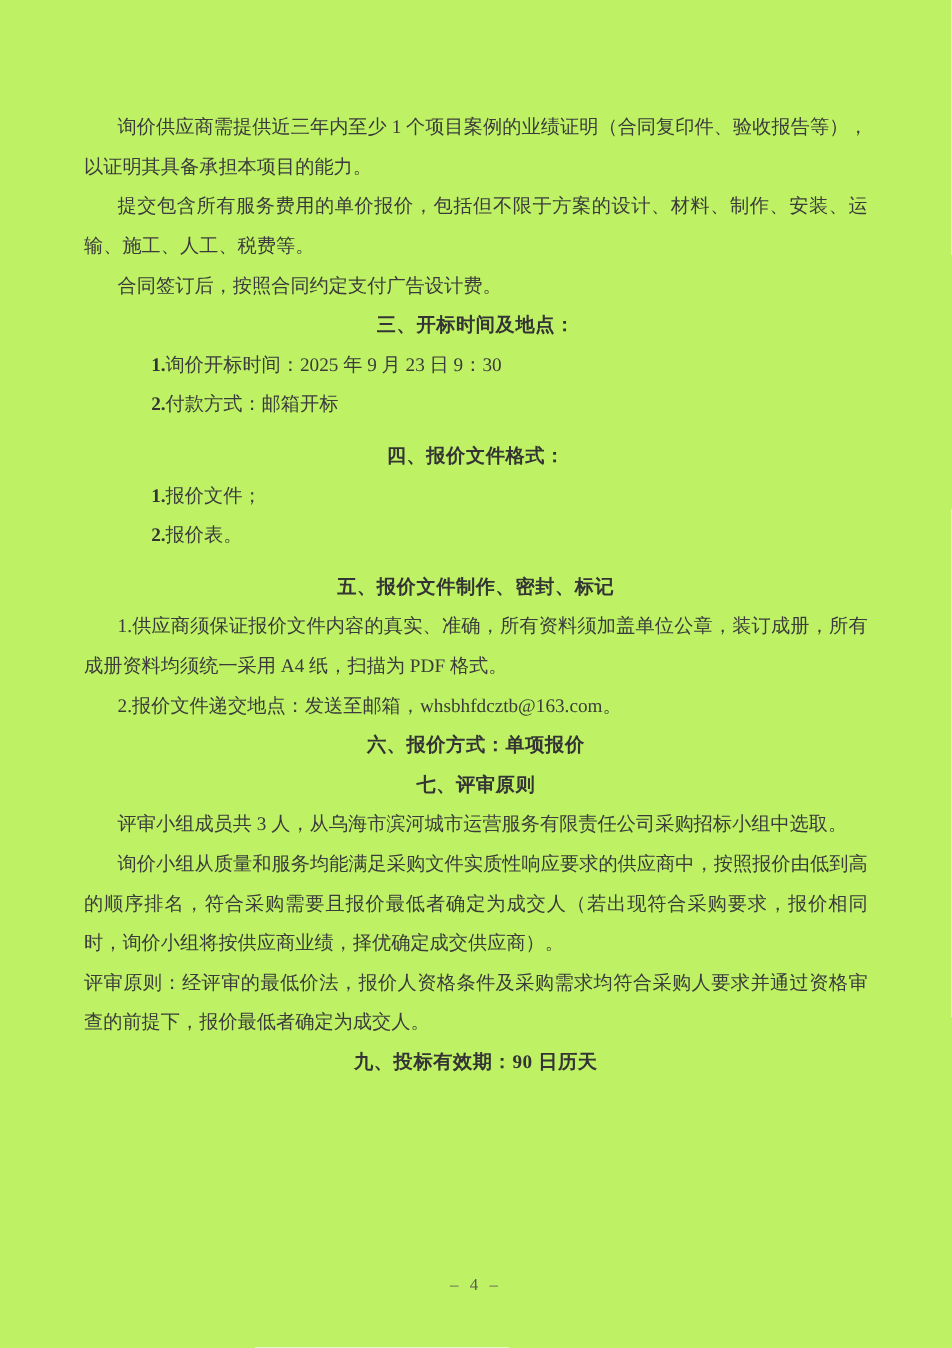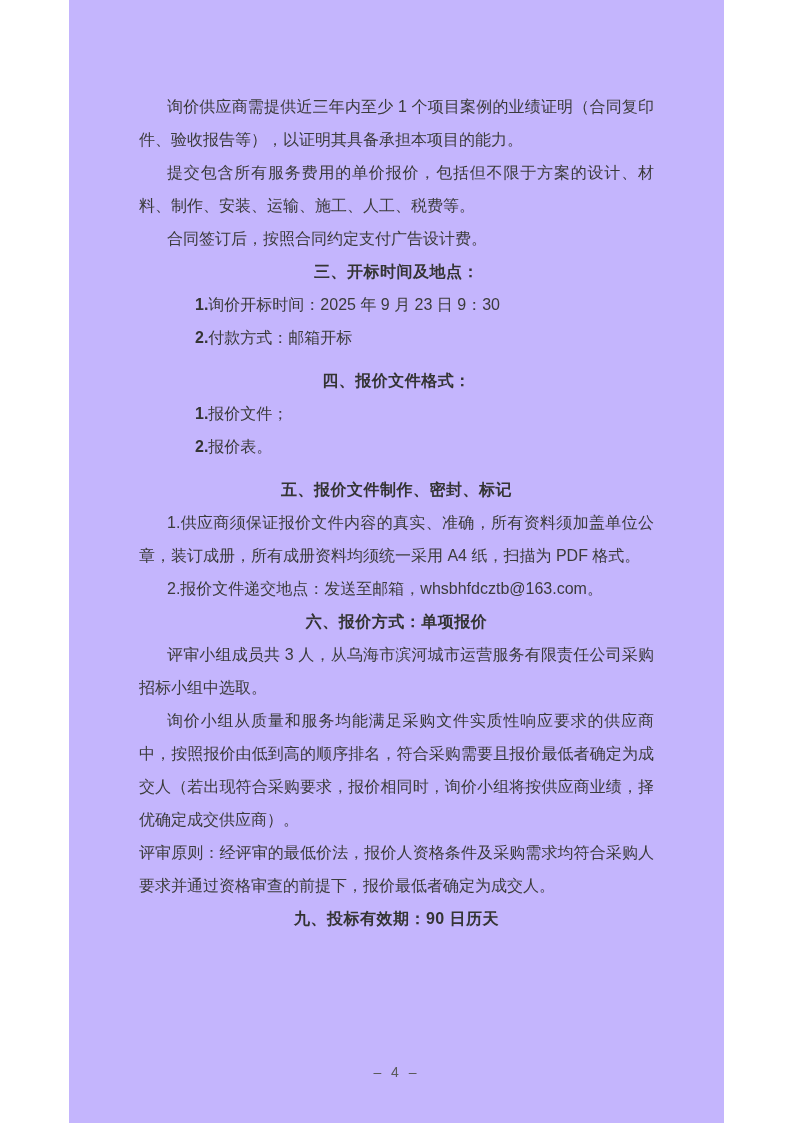--- a/index.html
+++ b/index.html
@@ -2,27 +2,27 @@
 <html><head>
 <meta charset="utf-8">
 <style>
   html, body {
     margin: 0;
     padding: 0;
     background: #ffffff;
   }
   .page {
     position: relative;
-    width: 655px;
+    width: 793px;
     height: 1123px;
     margin: 0 auto;
-    background: #c4b5fd;
+    background: #bef264;
     box-sizing: border-box;
     padding: 90px 70px 0 70px;
-    font-family: Liberation Sans, sans-serif;
+    font-family: Liberation Serif, serif;
     font-size: 16px;
     line-height: 33px;
     color: #3b3b3b;
     overflow: hidden;
   }
   .page p {
     margin: 0;
     padding: 0;
   }
   .body {
@@ -86,20 +86,21 @@
   <p class="body numbered"><b class="num">2.</b><span>报价表。</span></p>
 
   <p class="heading sp-before">五、报价文件制作、密封、标记</p>
 
   <p class="body">1.供应商须保证报价文件内容的真实、准确，所有资料须加盖单位公章，装订成册，所有成册资料均须统一采用 A4 纸，扫描为 PDF 格式。</p>
 
   <p class="body">2.报价文件递交地点：发送至邮箱，whsbhfdcztb@163.com。</p>
 
   <p class="heading">六、报价方式：单项报价</p>
 
+  <p class="heading">七、评审原则</p>
 
   <p class="body">评审小组成员共 3 人，从乌海市滨河城市运营服务有限责任公司采购招标小组中选取。</p>
 
   <p class="body">询价小组从质量和服务均能满足采购文件实质性响应要求的供应商中，按照报价由低到高的顺序排名，符合采购需要且报价最低者确定为成交人（若出现符合采购要求，报价相同时，询价小组将按供应商业绩，择优确定成交供应商）。</p>
 
   <p class="body noindent">评审原则：经评审的最低价法，报价人资格条件及采购需求均符合采购人要求并通过资格审查的前提下，报价最低者确定为成交人。</p>
 
 
   <p class="heading">九、投标有效期：90 日历天</p>
 

